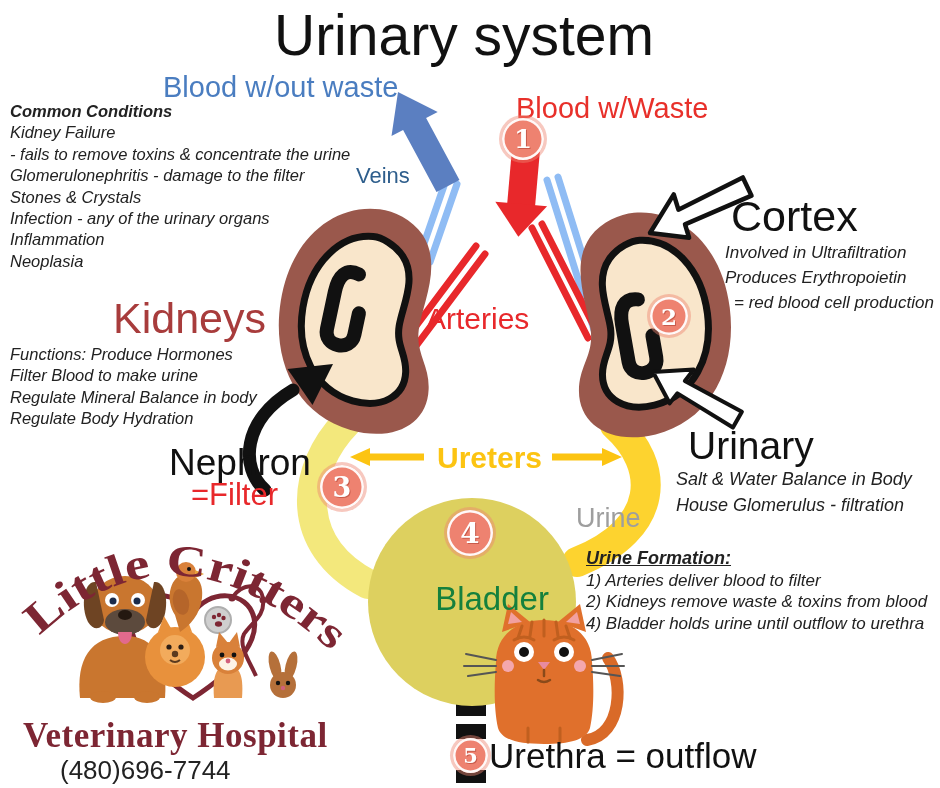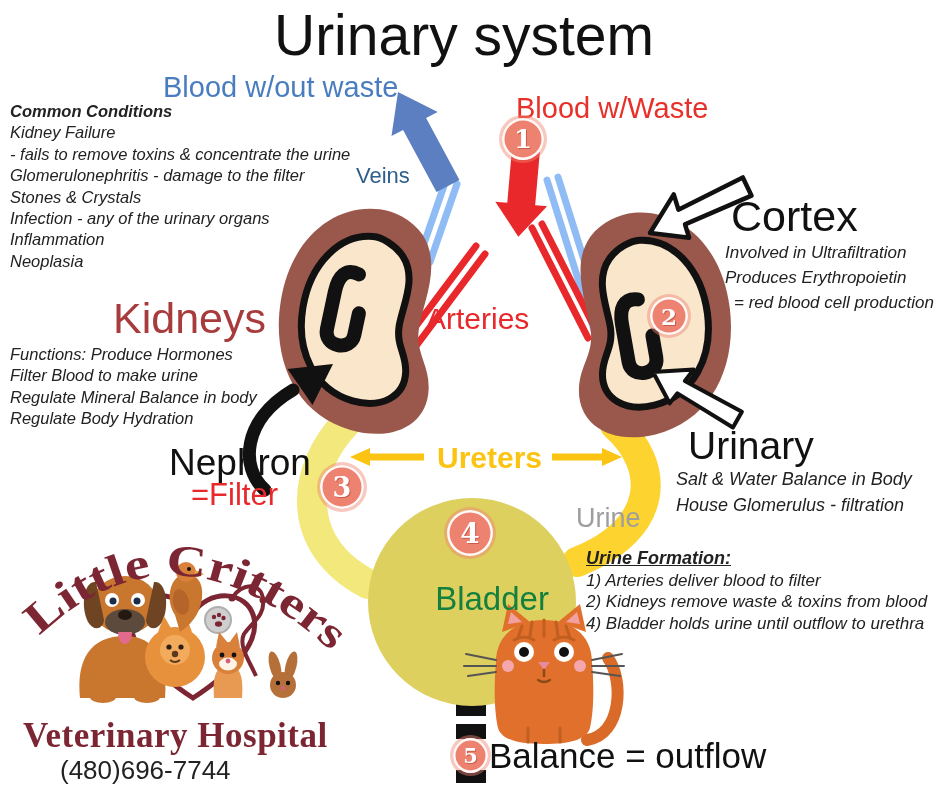--- a/index.html
+++ b/index.html
@@ -268,21 +268,21 @@
     <div>Salt &amp; Water Balance in Body</div>
     <div>House Glomerulus - filtration</div>
   </div>
 
   <div class="abs nephron-h">Nephron</div>
   <div class="abs nephron-sub">=Filter</div>
 
   <div class="abs ureters-h">Ureters</div>
   <div class="abs urine-h">Urine</div>
   <div class="abs bladder-h">Bladder</div>
-  <div class="abs urethra-h">Balance = outflow</div>
+  <div class="abs urethra-h">Urethra = outflow</div>
 
   <div class="abs textblock uf">
     <div class="bh" style="font-size:18px;text-decoration:underline;">Urine Formation:</div>
     <div>1) Arteries deliver blood to filter</div>
     <div>2) Kidneys remove waste &amp; toxins from blood</div>
     <div>4) Bladder holds urine until outflow to urethra</div>
   </div>
 
   <div class="badge b1">1</div>
   <div class="badge b2">2</div>

